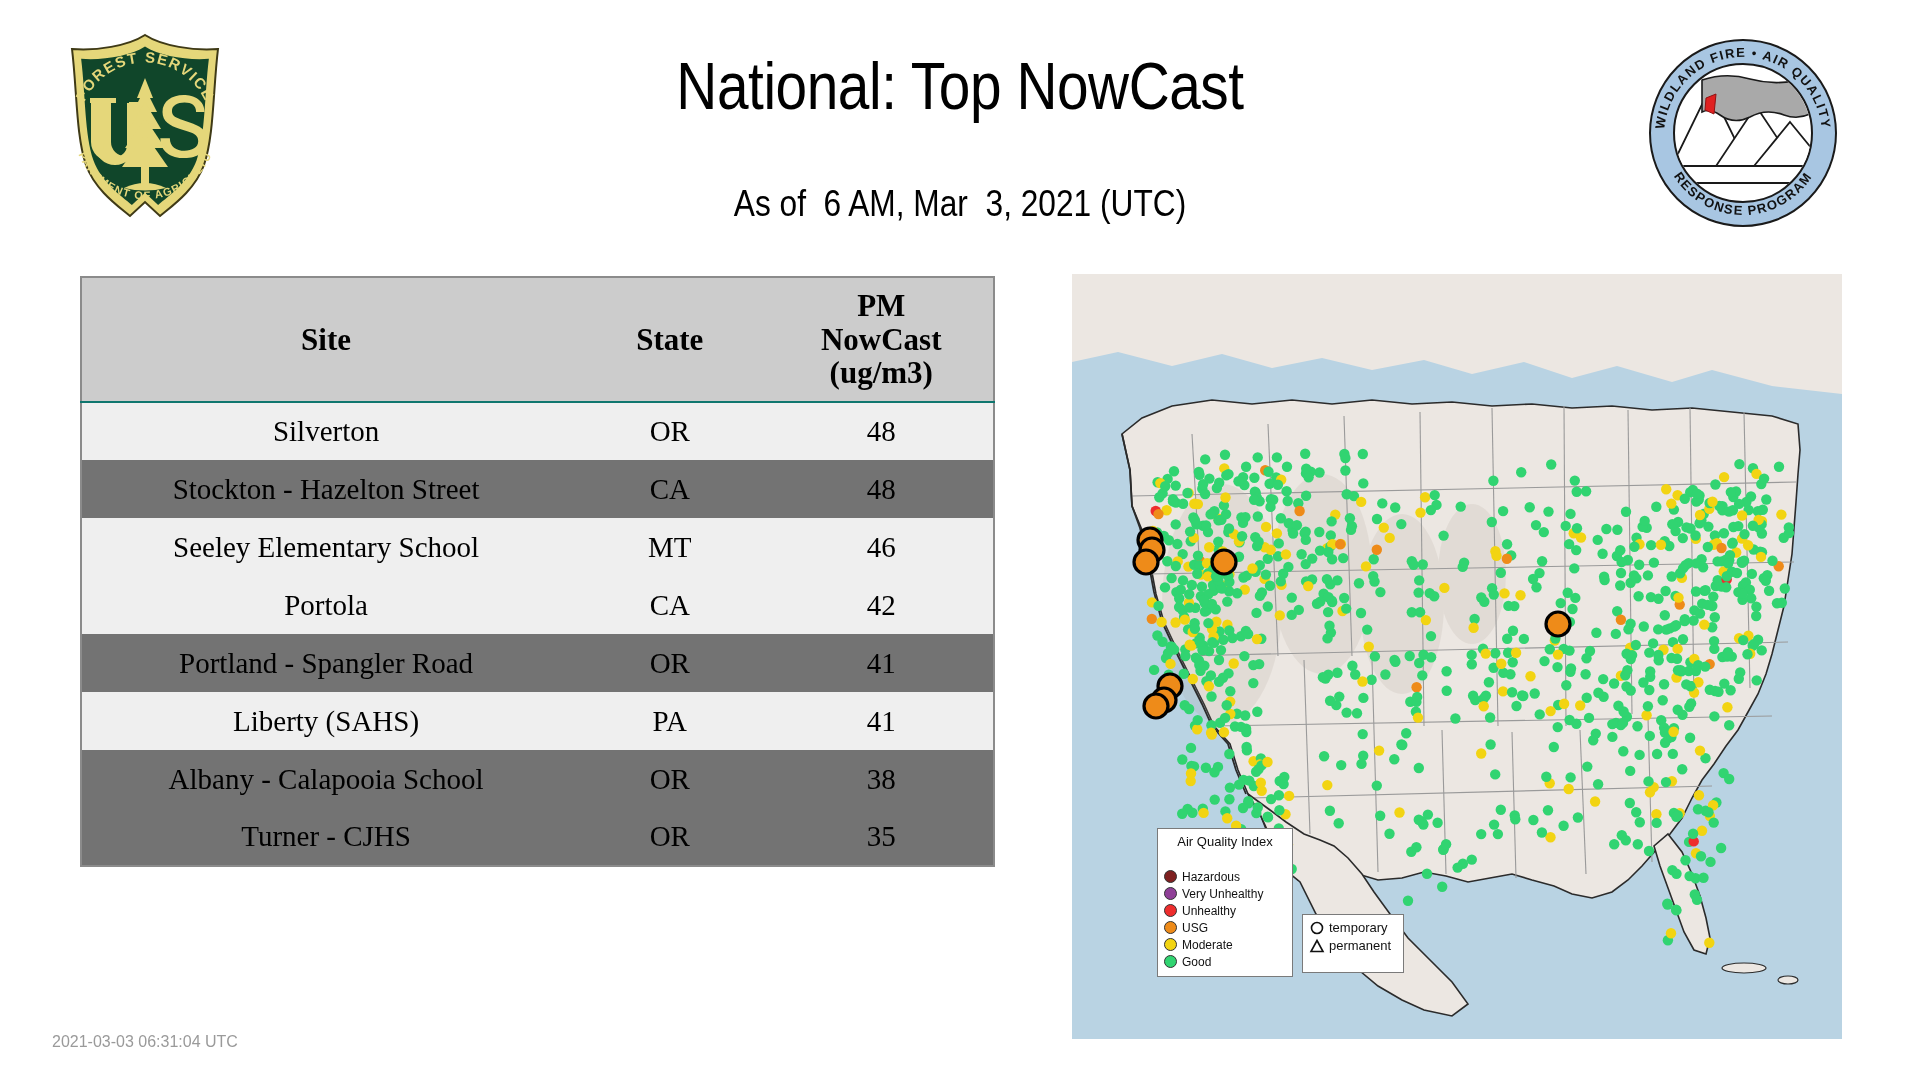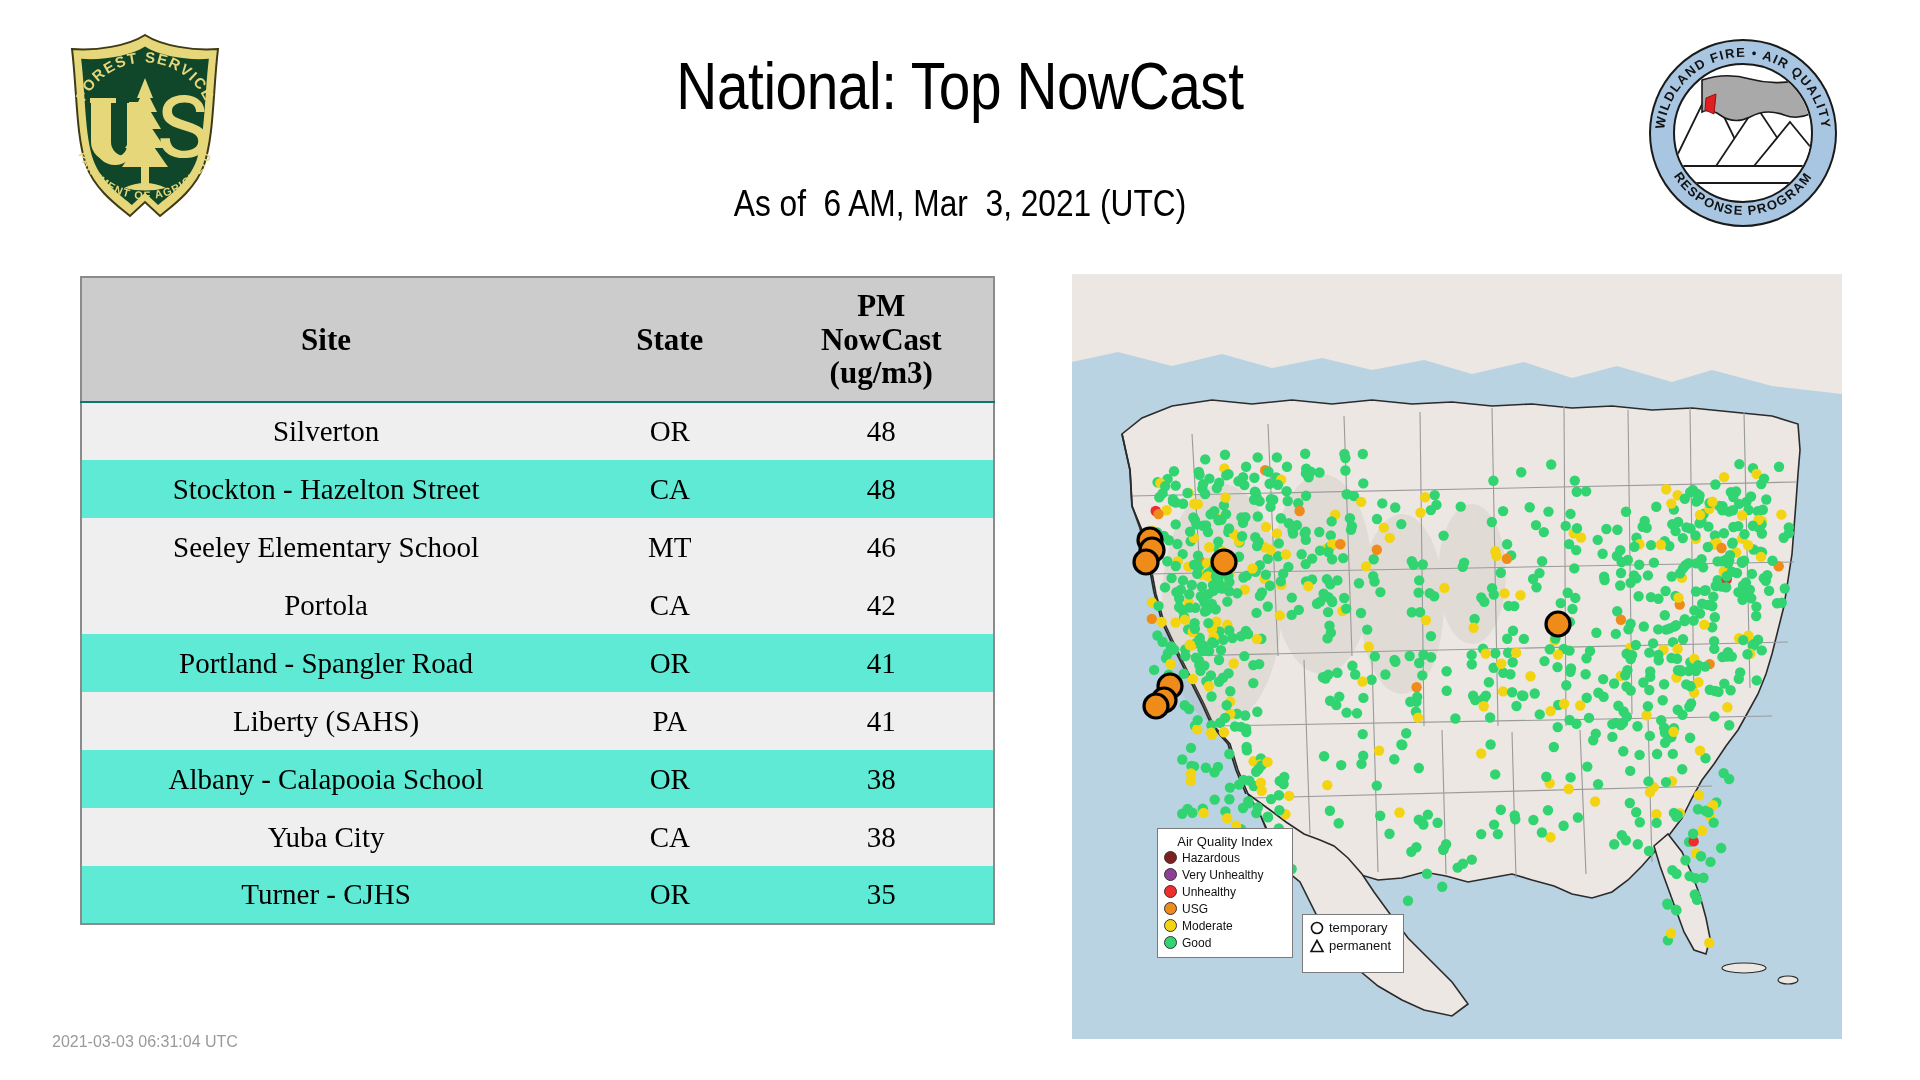--- a/index.html
+++ b/index.html
@@ -77,21 +77,21 @@
   #aqi-table tbody td {
     font-size: 29px;
     color: #000;
     text-align: center;
     height: 58px;
     padding: 2px 6px;
     border: none;
     white-space: nowrap;
   }
   #aqi-table tbody tr.odd  td { background: #efefef; }
-  #aqi-table tbody tr.even td { background: #5eead4; }
+  #aqi-table tbody tr.even td { background: #737373; }
 
   
   #map-panel {
     position: absolute;
     left: 1072px; top: 274px;
     width: 770px; height: 765px;
     background: #b9d3e3;
     overflow: hidden;
   }
   #map-svg { position: absolute; left: 0; top: 0; width: 770px; height: 765px; }
@@ -108,21 +108,21 @@
     border: 1px solid #7a7a7a;
     font-family: "Liberation Sans", sans-serif;
     color: #111;
   }
   #legend-aqi {
     left: 85px; top: 554px;
     width: 136px;
     padding: 5px 6px 6px 6px;
   }
   #legend-aqi .legend-title {
-    font-size: 13px; text-align: center; margin-bottom: 0; color: #111;
+    font-size: 13px; text-align: center; margin-bottom: 19px; color: #111;
   }
   #legend-aqi .legend-row {
     display: flex; align-items: center; height: 17px;
   }
   #legend-aqi .swatch {
     width: 13px; height: 13px; border-radius: 50%;
     border: 1px solid #333; margin-right: 5px; flex: 0 0 auto;
   }
   #legend-aqi .legend-label { font-size: 12px; line-height: 14px; white-space: nowrap; }
 
@@ -267,25 +267,20 @@
           <td>41</td>
         </tr>
         <tr class="odd">
           <td>Liberty (SAHS)</td>
           <td>PA</td>
           <td>41</td>
         </tr>
         <tr class="even">
           <td>Albany - Calapooia School</td>
           <td>OR</td>
-          <td>38</td>
-        </tr>
-        <tr class="odd">
-          <td>Yuba City</td>
-          <td>CA</td>
           <td>38</td>
         </tr>
         <tr class="even">
           <td>Turner - CJHS</td>
           <td>OR</td>
           <td>35</td>
         </tr>
       </tbody>
   </table>
 

